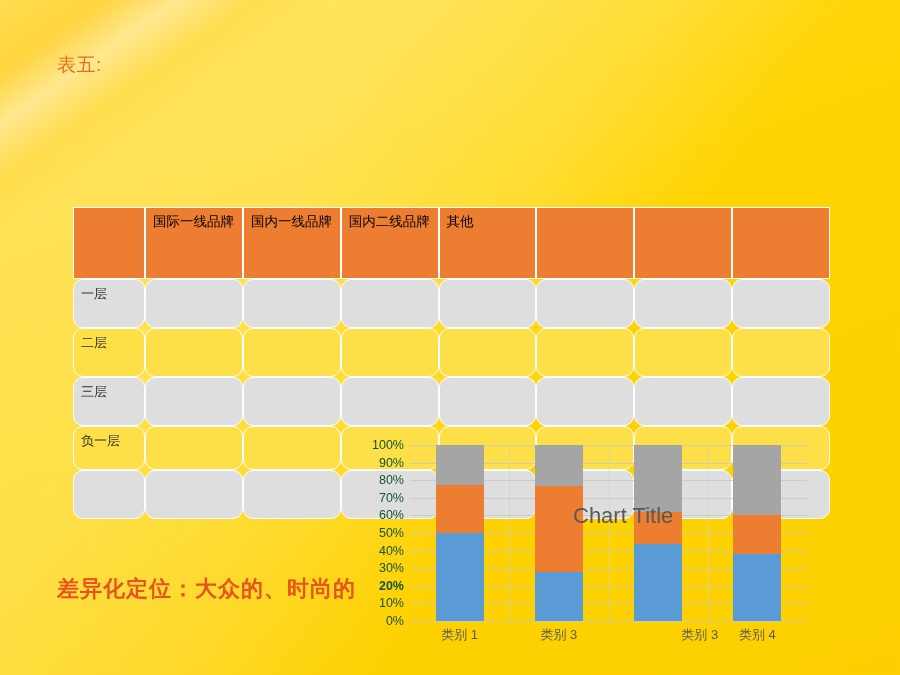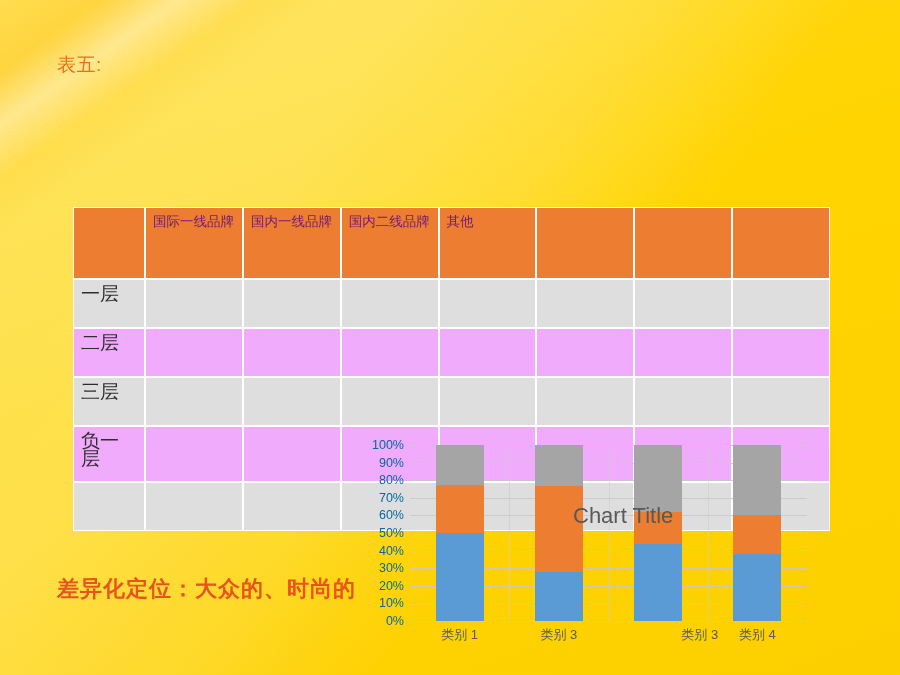--- a/index.html
+++ b/index.html
@@ -55,48 +55,49 @@
   }
   #data-table col.c0 { width:72px; }
   #data-table col.cx { width:97.8px; }
   #data-table th, #data-table td {
     border:1px solid #FFFFFF;
     padding:5px 7px;
     vertical-align:top;
     font-weight:400;
   }
   #data-table thead th {
-    background:#ED7D31; color:#701a75;
+    background:#ED7D31; color:#000000;
     height:72px; font-size:13.5px; line-height:18px;
     text-align:left;
   }
   #data-table tbody td {
-    font-size:19px; line-height:18px; color:#3A3A3A;
+    font-size:13px; line-height:18px; color:#3A3A3A;
     height:49px;
+    border-radius:10px;
   }
   #data-table tbody tr.band-dark td { background:#DEDEDE; }
-  #data-table tbody tr.band-light td { background:#f0abfc; }
+  #data-table tbody tr.band-light td { background:#fde047; }
   #data-table tbody td.rowlabel { color:#2E2E2E; }
-  #data-table tbody tr.row-tall td { height:56px;margin-top:48px; }
+  #data-table tbody tr.row-tall td { height:44px;margin-top:48px; }
 
   
   #chart {
     position:absolute; left:357px; top:437px; width:470px; height:212px; z-index:7;
   }
   #chart .plot {
     position:absolute; left:53px; top:8px; right:20px; bottom:28px;
   }
   #chart .gridline {
     position:absolute; left:0; right:0; height:1px;
     background:rgba(200,200,200,.85);
   }
   #chart .axis-label {
     position:absolute; right:100%; margin-right:6px;
     transform:translateY(-50%);
-    font-size:12.5px; color:#0369a1; white-space:nowrap;
+    font-size:12.5px; color:#14532d; white-space:nowrap;
   }
   #chart .vsep {
     position:absolute; top:0; bottom:0; width:1px;
     background:rgba(205,205,205,.6);
   }
   #chart .bar {
     position:absolute; bottom:0; width:48px;
     display:flex; flex-direction:column-reverse;
   }
   #chart .seg { width:100%; }
@@ -212,21 +213,21 @@
   </tbody>
 </table>
 
 <div id="chart">
   <div class="plot" id="plot-area">
       <div class="gridline" style="top: 100%;"></div>
       <div class="axis-label" style="top: 100%;">0%</div>
       <div class="gridline" style="top: 90%;"></div>
       <div class="axis-label" style="top: 90%;">10%</div>
       <div class="gridline" style="top: 80%;"></div>
-      <div class="axis-label" style="top: 80%;">20%</div>
+      <div class="axis-label" style="top: 80%; font-weight: bold;">20%</div>
       <div class="gridline" style="top: 70%;"></div>
       <div class="axis-label" style="top: 70%;">30%</div>
       <div class="gridline" style="top: 60%;"></div>
       <div class="axis-label" style="top: 60%;">40%</div>
       <div class="gridline" style="top: 50%;"></div>
       <div class="axis-label" style="top: 50%;">50%</div>
       <div class="gridline" style="top: 40%;"></div>
       <div class="axis-label" style="top: 40%;">60%</div>
       <div class="gridline" style="top: 30%;"></div>
       <div class="axis-label" style="top: 30%;">70%</div>

